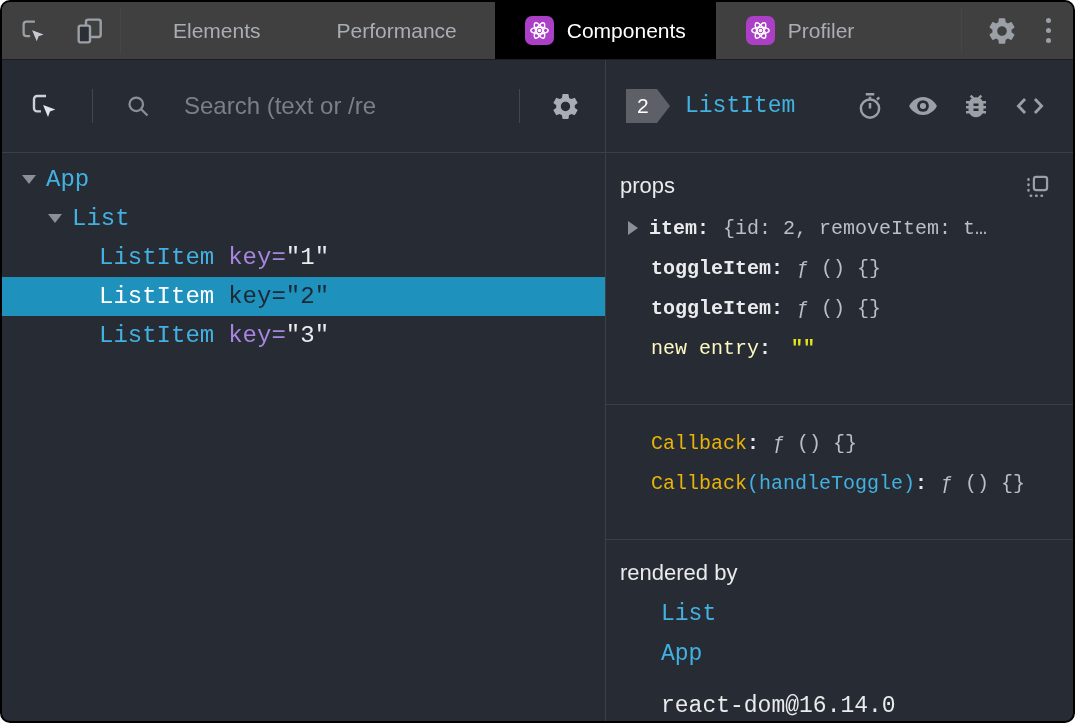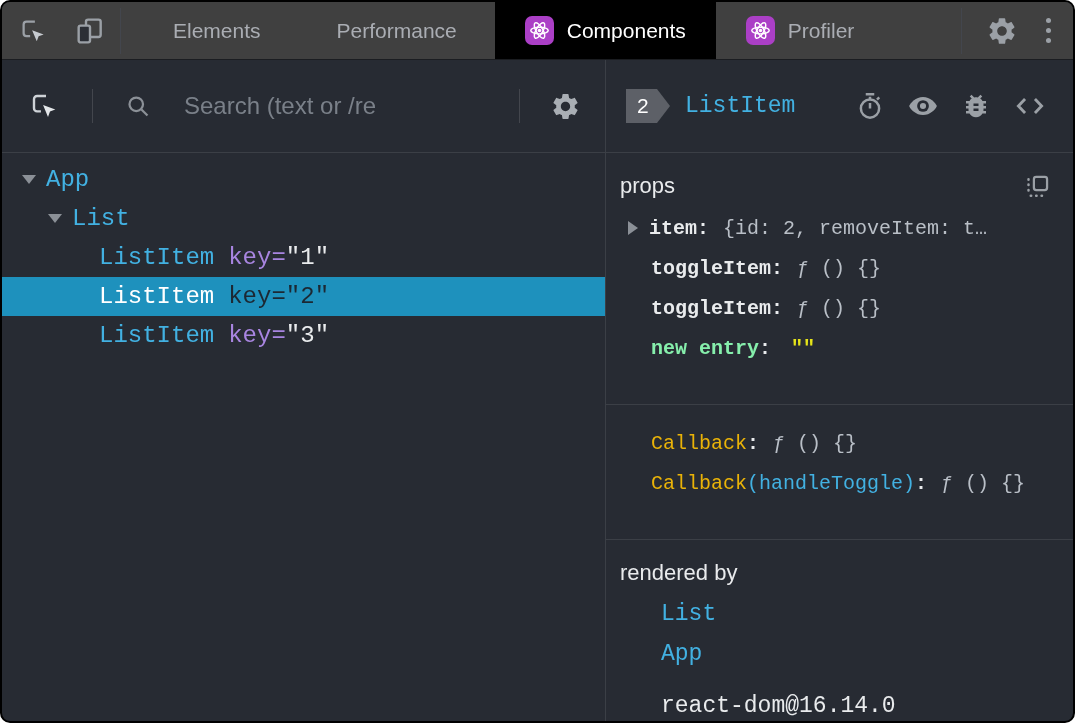--- a/index.html
+++ b/index.html
@@ -62,21 +62,21 @@
   .section.last{border-bottom:none;flex:1;}
   .section-header{display:flex;align-items:flex-start;justify-content:space-between;
     color:#e9ebed;font-size:22px;padding:2px 0 8px 0;}
   .kv-row{height:40px;display:flex;align-items:center;white-space:pre;
     font-family:"Liberation Mono","DejaVu Sans Mono",monospace;font-size:20px;}
   .kv-row.indent{padding-left:31px;}
   .kv-row.expandable{padding-left:8px;}
   .tri-right{width:0;height:0;border-top:7px solid transparent;border-bottom:7px solid transparent;
     border-left:10px solid #8b9097;margin-right:11px;flex:0 0 auto;}
   .k-name{color:#e9ebed;font-weight:bold;}
-  .k-name.dim{color:#86efac;font-weight:bold;}
+  .k-name.dim{color:#fef9c3;font-weight:normal;}
   .k-colon{color:#e9ebed;font-weight:bold;}
   .k-val{color:#b9bfc7;margin-left:14px;}
   .k-val.yellow{color:#e5e419;margin-left:20px;font-weight:bold;}
   .hook-name{color:#eab308;}
   .hook-fn{color:#42b1e2;}
   .rb-item{height:40px;display:flex;align-items:center;padding-left:41px;
     font-family:"Liberation Mono","DejaVu Sans Mono",monospace;font-size:23px;}
   .rb-link{color:#42b1e2;}
   .rb-plain{color:#e9ebed;margin-top:24px;}
 </style>

